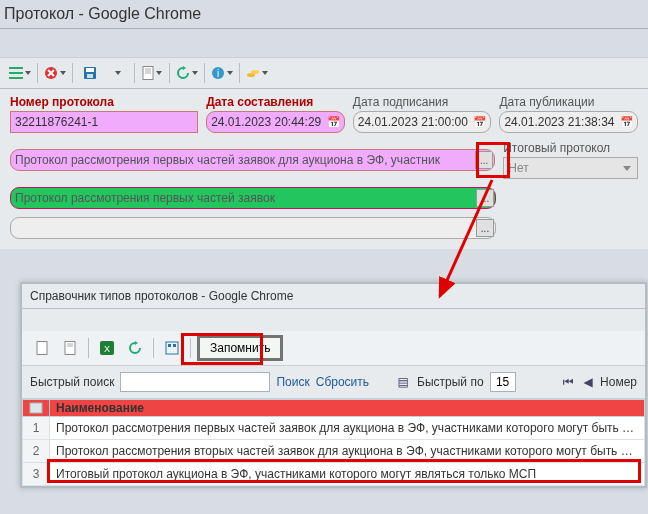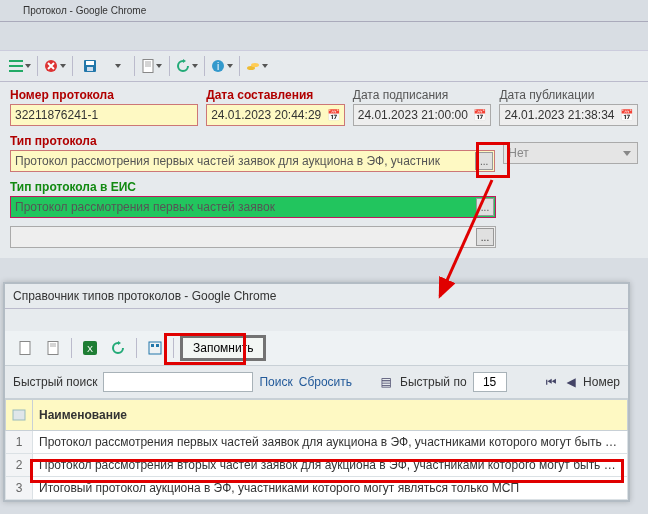--- a/index.html
+++ b/index.html
@@ -9,22 +9,22 @@
     background: #d8dde3;
     color: #333;
     width: 648px;
     height: 514px;
     overflow: hidden;
     position: relative;
   }
   .window-title {
     background: #d8dde3;
     border-bottom: 1px solid #aab;
-    padding: 5px 23px;
-    font-size: 10px;
+    padding: 5px 4px;
+    font-size: 16px;
     color: #333;
   }
   .toolbar {
     background: #e6eaed;
     padding: 4px 8px;
     border-top: 1px solid #ccd;
     border-bottom: 1px solid #bbc;
     display: flex;
     align-items: center;
     gap: 3px;
@@ -56,24 +56,24 @@
   .green { color: #128a12; font-weight: bold; }
   .gray { color: #555; }
   .input {
     height: 22px;
     border: 1px solid #8a9;
     background: #eef2ee;
     padding: 2px 4px;
     font-size: 12px;
     display: flex; align-items: center;
   }
-  .input.redb { border: 1px solid #c77; background: #fef9c3; }
+  .input.redb { border: 1px solid #c77; background: #f0abfc; }
   .input.greenb { border: 1px solid #be185d; background: #22c55e; }
   .input.plain { border: 1px solid #aaa; background: #eee; }
-  .input.withbtn { padding-right: 20px; position: relative; }
+  .input.withbtn { padding-right: 20px; position: relative; border-radius: 9px; }
   .input .ellips {
     position: absolute; right: 1px; top: 1px;
     width: 18px; height: 18px;
     background: #e0e0e0; border: 1px solid #999;
     display: flex; align-items: center; justify-content: center;
     font-size: 10px; cursor: pointer;
   }
   .input .cal {
     position: absolute; right: 1px; top: 1px;
     width: 18px; height: 18px;
@@ -102,21 +102,21 @@
     z-index: 50;
   }
   .arrow {
     position: absolute;
     z-index: 45;
   }
 
   
   .modal {
     position: absolute;
-    left: 3px; top: 282px;
+    left: 20px; top: 282px;
     width: 627px;
     border: 2px solid #b3bcc4;
     background: #e7ebee;
     box-shadow: 0 0 6px rgba(0,0,0,.2);
   }
   .modal-title {
     padding: 5px 8px;
     font-size: 12px;
     border-bottom: 1px solid #bbc;
     background: #e7ebee;
@@ -147,24 +147,24 @@
   }
   .link { color: #235a9a; cursor: pointer; }
   .pager { display: flex; align-items: center; gap: 4px; margin-left: auto; }
   .pg-ic { width: 16px; height: 16px; display: inline-flex; align-items: center; justify-content: center; cursor: pointer; color: #446; }
   .table {
     width: 100%;
     border-collapse: collapse;
     background: #fff;
   }
   .table th {
-    background: #fef9c3;
+    background: #ef4444;
     border: 1px solid #c8d0d6;
     text-align: left;
-    padding: 8px 6px;
+    padding: 1px 6px;
     font-size: 12px;
     font-weight: bold;
   }
   .table td {
     border: 1px solid #dbe1e5;
     padding: 4px 6px;
     font-size: 12px;
     white-space: nowrap;
     overflow: hidden;
     text-overflow: ellipsis;
@@ -256,34 +256,33 @@
       <div class="lbl gray">Дата публикации</div>
       <div class="input plain withbtn">
           <span>24.01.2023 21:38:34</span>
           <span class="cal">📅</span>
         </div>
     </div>
   </div>
 
   <div class="row" style="margin-top:8px">
     <div class="field" style="width:486px">
-      <div class="lbl red">Тип протокола</div>
       <div class="input redb withbtn" style="color:#555;overflow:hidden">
           <span style="white-space:nowrap;overflow:hidden">Протокол рассмотрения первых частей заявок для аукциона в ЭФ, участник</span>
           <span class="ellips">...</span>
         </div>
     </div>
     <div class="field" style="width:135px">
+      <div class="lbl gray">Итоговый протокол</div>
       <div class="itog-dd">Нет</div>
     </div>
   </div>
 
   <div class="row" style="margin-top:8px">
     <div class="field" style="width:486px">
-      <div class="lbl green">Тип протокола в ЕИС</div>
       <div class="input greenb withbtn" style="color:#555">
           <span>Протокол рассмотрения первых частей заявок</span>
           <span class="ellips">...</span>
         </div>
     </div>
   </div>
 
   <div class="row" style="margin-top:8px">
     <div class="field" style="width:486px">
       <div class="input plain withbtn">
@@ -346,21 +345,21 @@
 
   <div class="red-box" style="left:159px; top:49px; width:82px; height:32px;"></div>
 
   <div class="search-row">
     <span>Быстрый поиск</span>
     <input type="text" style="width: 150px;">
     <span class="link">Поиск</span>
     <span class="link">Сбросить</span>
     <span class="pg-ic" style="margin-left:20px">▤</span>
     <span>Быстрый по</span>
-    <input type="text" style="width: 34px; text-align: center;" value="15">
+    <input type="text" style="width: 26px; text-align: center;" value="15">
     <span class="pager">
       <span class="pg-ic">⏮</span>
       <span class="pg-ic">◀</span>
       <span>Номер</span>
     </span>
   </div>
 
   <table class="table">
     <thead>
       <tr>

